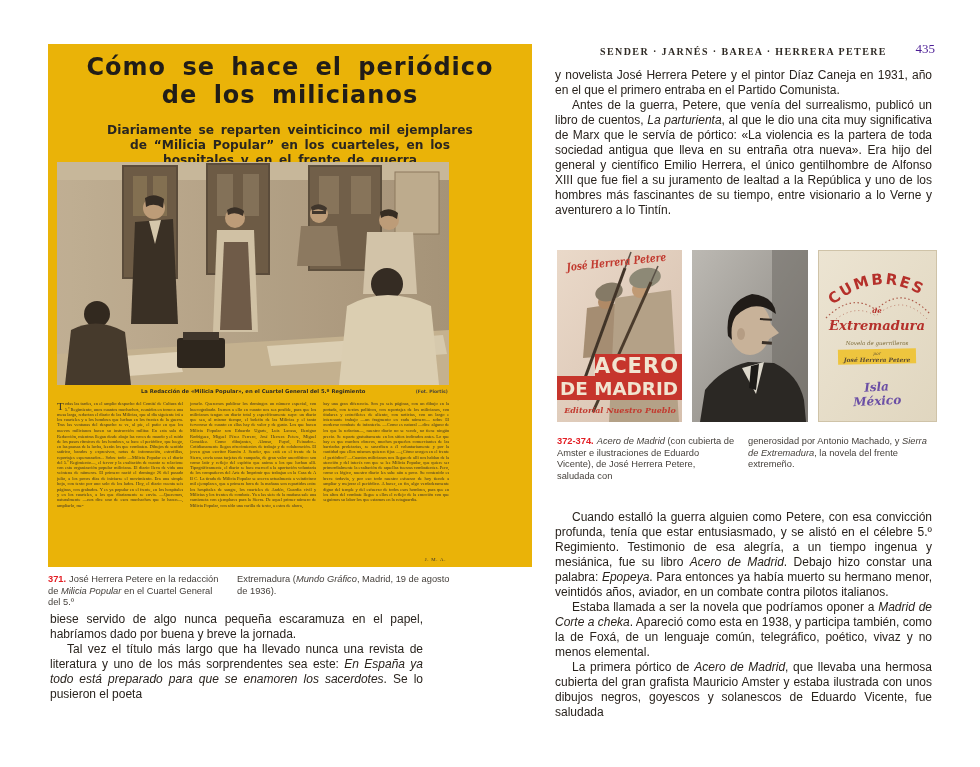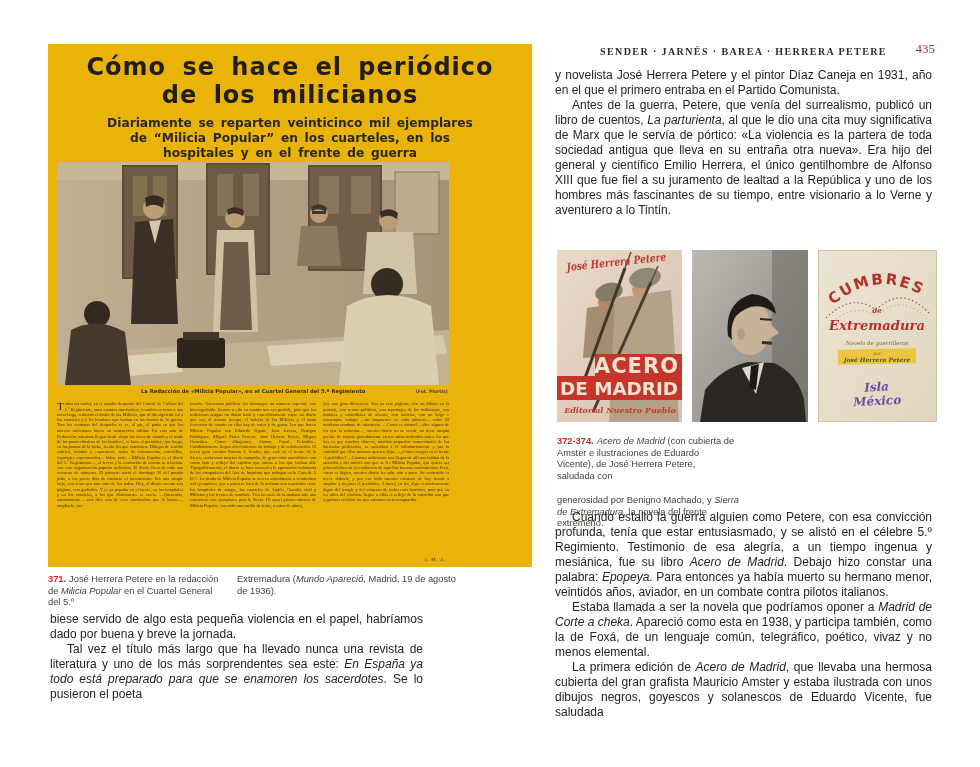--- a/index.html
+++ b/index.html
@@ -5,49 +5,49 @@
   html,body{margin:0;padding:0;background:#ffffff;width:980px;height:767px;overflow:hidden;}
   #spread{position:relative;width:980px;height:767px;background:#ffffff;font-family:"Liberation Serif",serif;}
 
   .it{font-style:italic;}
   .para{margin:0;}
   .ind{text-indent:17px;}
 
   
   #clipping{position:absolute;left:48px;top:44px;width:484px;height:523px;background:#eab308;overflow:hidden;}
   .np-headline{margin-top:9px;text-align:center;font-family:"DejaVu Sans",sans-serif;font-weight:800;color:#211d18;font-size:24px;line-height:28px;letter-spacing:1px;word-spacing:7px;}
-  .np-subhead{margin:7px auto 0;width:376px;text-align:center;font-family:"DejaVu Sans",sans-serif;font-weight:700;color:#2a2620;font-size:12.2px;line-height:15px;word-spacing:2.5px;}
+  .np-subhead{margin:14px auto 0;width:376px;text-align:center;font-family:"DejaVu Sans",sans-serif;font-weight:700;color:#2a2620;font-size:12.2px;line-height:15px;word-spacing:2.5px;}
   .np-photo{position:absolute;left:9px;top:118px;width:392px;height:223px;}
   .np-bottom{position:absolute;left:9px;top:344px;width:523px;transform:scale(0.75);transform-origin:0 0;}
   .np-photocap{position:relative;font-family:"DejaVu Sans",sans-serif;font-weight:700;font-size:7px;color:#2f2b24;text-align:center;}
   .np-credit{position:absolute;right:2px;top:0;font-weight:700;font-size:6px;color:#4a443a;}
   .np-cols{display:flex;gap:9px;margin-top:10px;height:200px;overflow:hidden;text-align:justify;font-family:"Liberation Serif",serif;font-size:6px;line-height:7.1px;color:#38322a;}
   .npcol{flex:1;overflow:hidden;}
   .npcol:first-child::first-letter{font-size:15px;float:left;line-height:11px;padding:1px 1px 0 0;}
   .np-sig{position:absolute;right:4px;top:224px;font-family:"Liberation Serif",serif;font-size:6.5px;letter-spacing:1px;color:#38322a;}
 
   
   .caption{position:absolute;display:flex;font-family:"Liberation Sans",sans-serif;font-size:9.3px;line-height:11.5px;color:#46413c;}
   .capcol1{width:175px;}
   .capnum{color:#e31e24;font-weight:700;margin-right:3px;}
   #cap-371{left:48px;top:574px;width:408px;gap:18px;}
   #cap-371 .capcol2{width:224px;}
-  #cap-372{left:557px;top:436px;width:380px;gap:13px;flex-direction:column;}
+  #cap-372{left:557px;top:436px;width:380px;gap:13px;}
   #cap-372 .capcol1{width:178px;}
   #cap-372 .capcol2{width:188px;}
 
   
   .bodytext{position:absolute;font-family:Liberation Sans, sans-serif;font-size:12px;line-height:15px;color:#29231d;text-align:justify;}
   #lp-body{left:50px;top:612px;width:373px;}
   #rp-body-1{left:555px;top:68px;width:377px;}
   #rp-body-2{left:555px;top:486px;width:377px;margin-top:24px;}
 
   
   #running-head{position:absolute;left:555px;top:46px;width:377px;text-align:center;font-family:"Liberation Serif",serif;font-weight:700;font-size:10px;letter-spacing:1.4px;color:#2f2a24;}
-  #page-number{position:absolute;left:855px;top:41px;width:80px;text-align:right;font-family:"Liberation Serif",serif;font-size:13px;color:#be185d;}
+  #page-number{position:absolute;left:855px;top:41px;width:80px;text-align:right;font-family:"Liberation Serif",serif;font-size:13px;color:#4c1d95;}
 
   
   #figures{position:absolute;left:557px;top:250px;display:flex;gap:10px;}
   .figure{height:172px;overflow:hidden;}
   #fig-acero{width:125px;}
   #fig-portrait{width:116px;}
   #fig-cumbres{width:119px;}
   .figure svg{display:block;}
 </style>
 </head>
@@ -131,25 +131,25 @@
             <div class="npcol">hay una gran diferencia. Son ya seis páginas, con un dibujo en la portada, con textos políticos, con reportajes de los milicianos, con titulares y entrefiletes de aliento, con noticias, con un largo e interesante trabajo —un fragmento en cada número— sobre El moderno combate de infantería. —Como es natural —dice alguno de los que la redactan—, nuestro diario no se vende, no tiene ningún precio. Se reparte gratuitamente en los sitios indicados antes. Lo que hay es que muchos obreros, muchos pequeños comerciantes de las barriadas proletarias, se suscriben a él voluntariamente y por la cantidad que ellos mismos quieren fijar. —¿Cómo acogen en el frente el periódico? —Cuantos milicianos nos llegan de allí nos hablan de la atención y del interés con que se lee Milicia Popular, que quiere ser primordialmente la exaltación de aquellas fuerzas combatientes. Pero, como es lógico, nuestro diario les sabe aún a poco. Su contenido es breve todavía, y por eso todo nuestro esfuerzo de hoy tiende a ampliar y mejorar el periódico. A hacer, en fin, algo verdaderamente digno del temple y del esfuerzo de todos esos hombres, para que en los altos del combate llegue a ellos el reflejo de la emoción con que seguimos su labor los que estamos en la retaguardia.</div>
           </div>
         <div class="np-sig">J. M. A.</div>
       </div>
     </div>
 
     <div id="cap-371" class="caption">
       <div class="capcol1">
         <span class="capnum">371.</span><span><span>José Herrera Petere en la redacción de </span><span class="it">Milicia Popular</span><span> en el Cuartel General del 5.º</span></span>
       </div>
-      <div class="capcol2"><span>Extremadura (</span><span class="it">Mundo Apareció</span><span>, Madrid, 19 de agosto de 1936).</span></div>
+      <div class="capcol2"><span>Extremadura (</span><span class="it">Mundo Gráfico</span><span>, Madrid, 19 de agosto de 1936).</span></div>
     </div>
 
     <div id="lp-body" class="bodytext">
-        <p class="para"><span>biese servido de algo esta pequeña violencia en el papel, habríamos dado por buena y breve la jornada.</span></p>
+        <p class="para"><span>biese servido de algo nunca pequeña escaramuza en el papel, habríamos dado por buena y breve la jornada.</span></p>
         <p class="para ind"><span>Tal vez el título más largo que ha llevado nunca una revista de literatura y uno de los más sorprendentes sea este: </span><span class="it">En España ya todo está preparado para que se enamoren los sacerdotes</span><span>. Se lo pusieron el poeta</span></p>
       </div>
   </div>
 
   <div>
 
     <div id="running-head">SENDER · JARNÉS · BAREA · HERRERA PETERE</div>
     <div id="page-number">435</div>
 
     <div id="rp-body-1" class="bodytext">
@@ -242,23 +242,23 @@
             <text x="59" y="155" text-anchor="middle" font-family="DejaVu Serif, serif" font-style="italic" font-weight="bold" font-size="12" fill="#6b4fa5">México</text>
           </g>
         </svg>
       </div>
     </div>
 
     <div id="cap-372" class="caption">
       <div class="capcol1">
         <span class="capnum">372-374.</span><span><span class="it">Acero de Madrid</span><span> (con cubierta de Amster e ilustraciones de Eduardo Vicente), de José Herrera Petere, saludada con</span></span>
       </div>
-      <div class="capcol2"><span>generosidad por Benigno Machado, y </span><span class="it">Sierra de Extremadura</span><span>, la novela del frente extremeño.</span></div>
+      <div class="capcol2"><span>generosidad por Antonio Machado, y </span><span class="it">Sierra de Extremadura</span><span>, la novela del frente extremeño.</span></div>
     </div>
 
     <div id="rp-body-2" class="bodytext">
         <p class="para ind"><span>Cuando estalló la guerra alguien como Petere, con esa convicción profunda, tenía que estar entusiasmado, y se alistó en el célebre 5.º Regimiento. Testimonio de esa alegría, a un tiempo ingenua y mesiánica, fue su libro </span><span class="it">Acero de Madrid</span><span>. Debajo hizo constar una palabra: </span><span class="it">Epopeya</span><span>. Para entonces ya había muerto su hermano menor, veintidós años, aviador, en un combate contra pilotos italianos.</span></p>
         <p class="para ind"><span>Estaba llamada a ser la novela que podríamos oponer a </span><span class="it">Madrid de Corte a cheka</span><span>. Apareció como esta en 1938, y participa también, como la de Foxá, de un lenguaje común, telegráfico, poético, vivaz y no menos elemental.</span></p>
-        <p class="para ind"><span>La primera edición de </span><span class="it">Acero de Madrid</span><span>, que llevaba una hermosa cubierta del gran grafista Mauricio Amster y estaba ilustrada con unos dibujos negros, goyescos y solanescos de Eduardo Vicente, fue saludada</span></p>
+        <p class="para ind"><span>La primera pórtico de </span><span class="it">Acero de Madrid</span><span>, que llevaba una hermosa cubierta del gran grafista Mauricio Amster y estaba ilustrada con unos dibujos negros, goyescos y solanescos de Eduardo Vicente, fue saludada</span></p>
       </div>
   </div>
 
 </div>
 
 </body></html>

